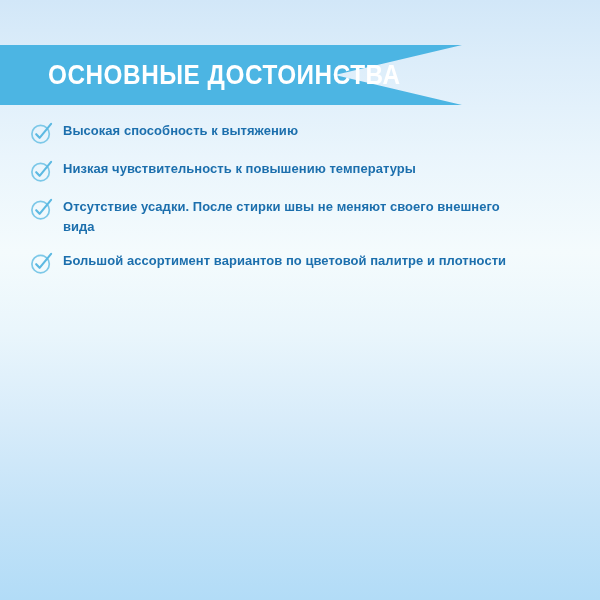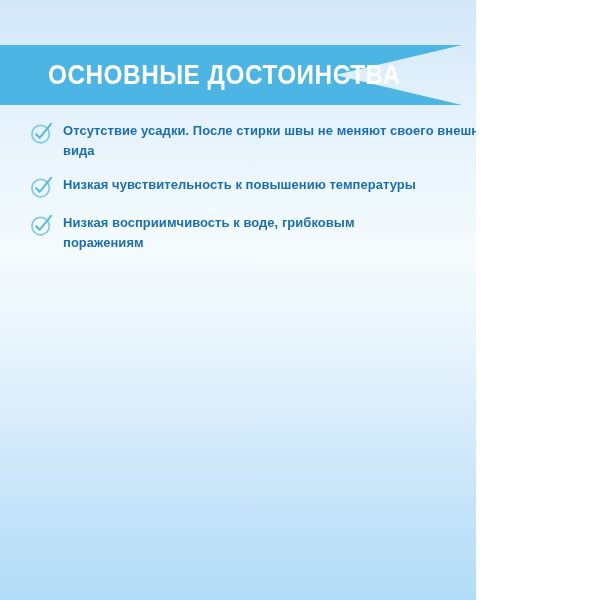--- a/index.html
+++ b/index.html
@@ -7,21 +7,21 @@
     padding: 0;
   }
   body {
     width: 600px;
     height: 600px;
     font-family: "Liberation Sans", sans-serif;
     overflow: hidden;
   }
   #poster {
     position: relative;
-    width: 476px;
+    width: 600px;
     height: 600px;
     background: linear-gradient(to bottom,
         #d2e7f8 0%,
         #dcedfa 10%,
         #eaf5fc 26%,
         #f4fbfd 42%,
         #eaf6fc 55%,
         #d8ecfa 70%,
         #c4e3f8 85%,
         #b2dcf7 100%);
@@ -94,48 +94,57 @@
 
 <div id="poster">
 
   <div id="ribbon-wrap">
     <div id="ribbon-shape"></div>
     <div id="ribbon-title">ОСНОВНЫЕ ДОСТОИНСТВА</div>
   </div>
 
   <div id="benefits-list">
 
-
     <div class="benefit-row">
       <span class="check-icon">
         <svg width="23" height="23" viewBox="0 0 23 23">
           <circle cx="10.6" cy="12.1" r="8.7" fill="none" stroke="#7cc8e8" stroke-width="1.7"></circle>
           <path d="M6.2 12.2 L9.6 15.8 L21.1 1.9" fill="none" stroke="#5cb9e2" stroke-width="2.1" stroke-linecap="round" stroke-linejoin="round"></path>
         </svg>
       </span>
-      <span class="benefit-text" style="max-width:470px">Отсутствие усадки. После стирки швы не меняют своего внешнего вида</span>
+      <span class="benefit-text">Высокая способность к вытяжению</span>
     </div>
 
     <div class="benefit-row">
       <span class="check-icon">
         <svg width="23" height="23" viewBox="0 0 23 23">
           <circle cx="10.6" cy="12.1" r="8.7" fill="none" stroke="#7cc8e8" stroke-width="1.7"></circle>
           <path d="M6.2 12.2 L9.6 15.8 L21.1 1.9" fill="none" stroke="#5cb9e2" stroke-width="2.1" stroke-linecap="round" stroke-linejoin="round"></path>
         </svg>
       </span>
       <span class="benefit-text">Низкая чувствительность к повышению температуры</span>
     </div>
 
+    <div class="benefit-row">
+      <span class="check-icon">
+        <svg width="23" height="23" viewBox="0 0 23 23">
+          <circle cx="10.6" cy="12.1" r="8.7" fill="none" stroke="#7cc8e8" stroke-width="1.7"></circle>
+          <path d="M6.2 12.2 L9.6 15.8 L21.1 1.9" fill="none" stroke="#5cb9e2" stroke-width="2.1" stroke-linecap="round" stroke-linejoin="round"></path>
+        </svg>
+      </span>
+      <span class="benefit-text" style="max-width:470px">Отсутствие усадки. После стирки швы не меняют своего внешнего вида</span>
+    </div>
 
 
     <div class="benefit-row">
       <span class="check-icon">
         <svg width="23" height="23" viewBox="0 0 23 23">
           <circle cx="10.6" cy="12.1" r="8.7" fill="none" stroke="#7cc8e8" stroke-width="1.7"></circle>
           <path d="M6.2 12.2 L9.6 15.8 L21.1 1.9" fill="none" stroke="#5cb9e2" stroke-width="2.1" stroke-linecap="round" stroke-linejoin="round"></path>
         </svg>
       </span>
-      <span class="benefit-text" style="max-width:380px">Низкая восприимчивость к воде, грибковым поражениям</span>
+      <span class="benefit-text">Большой ассортимент вариантов по цветовой палитре и плотности</span>
     </div>
+
 
 
   </div>
 </div>
 
 </body></html>

